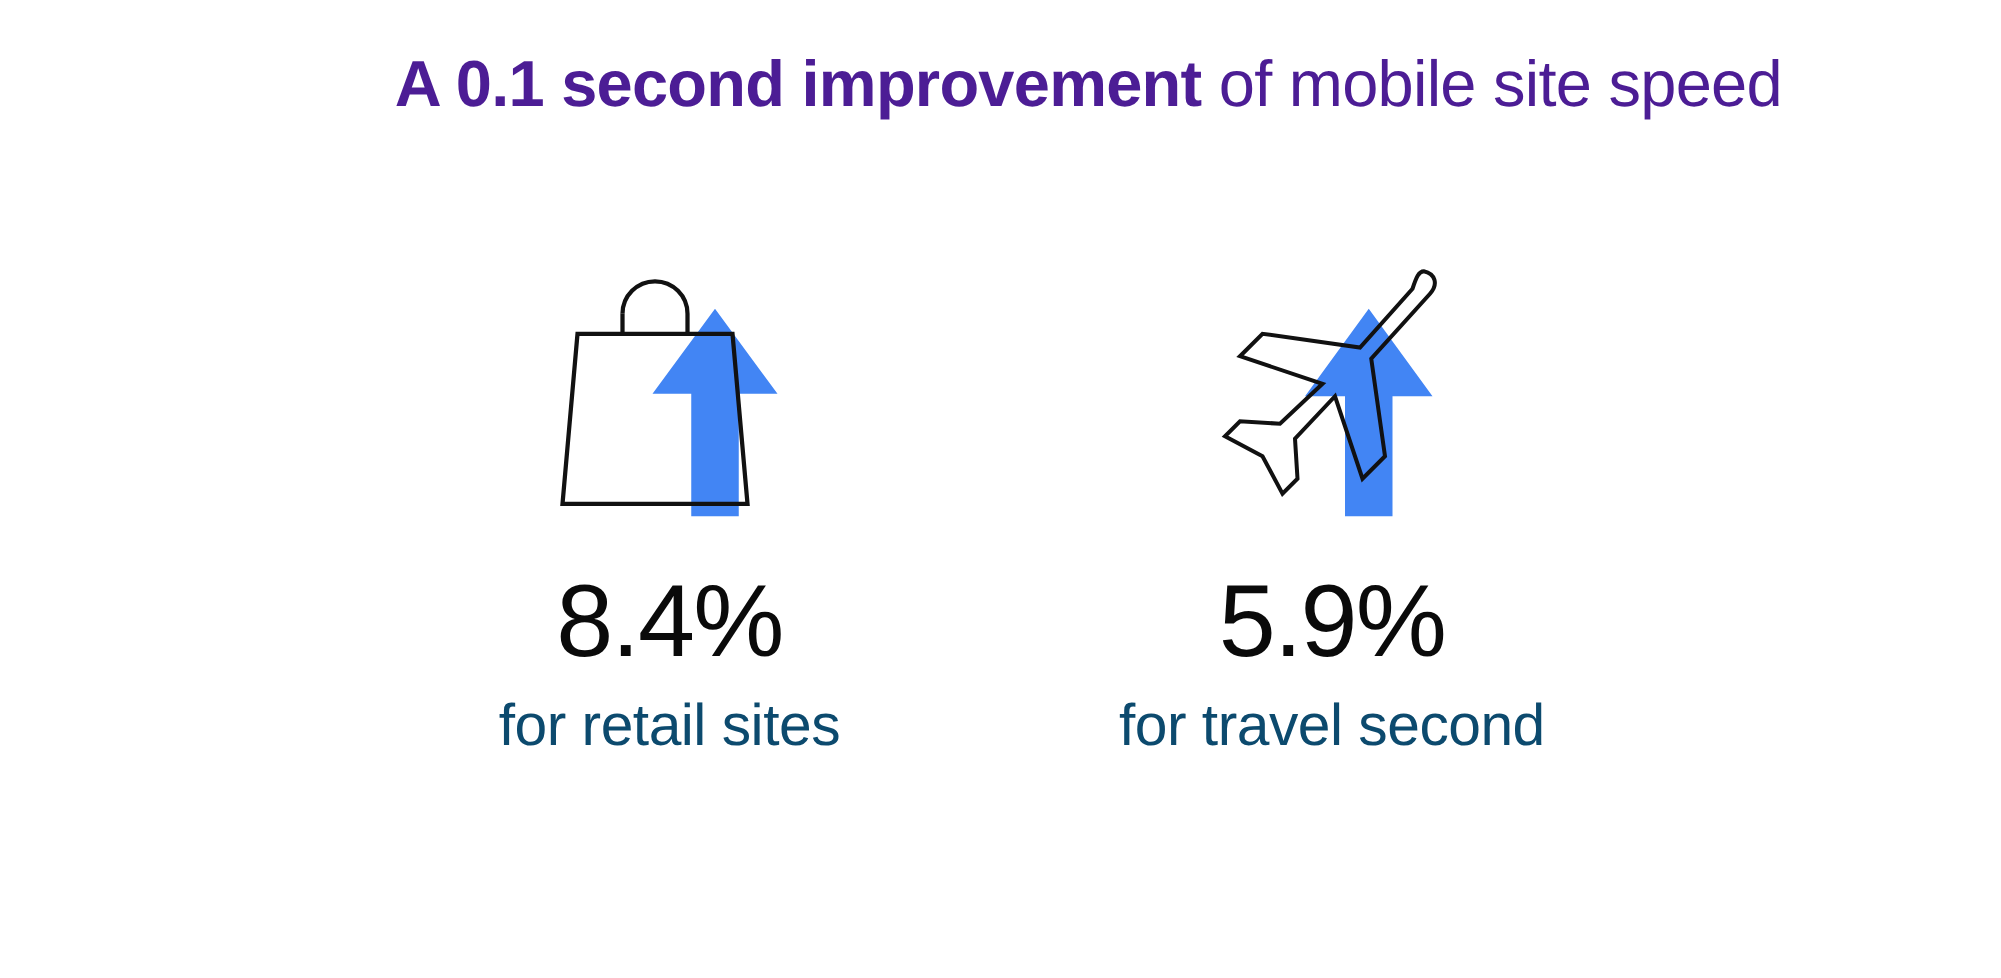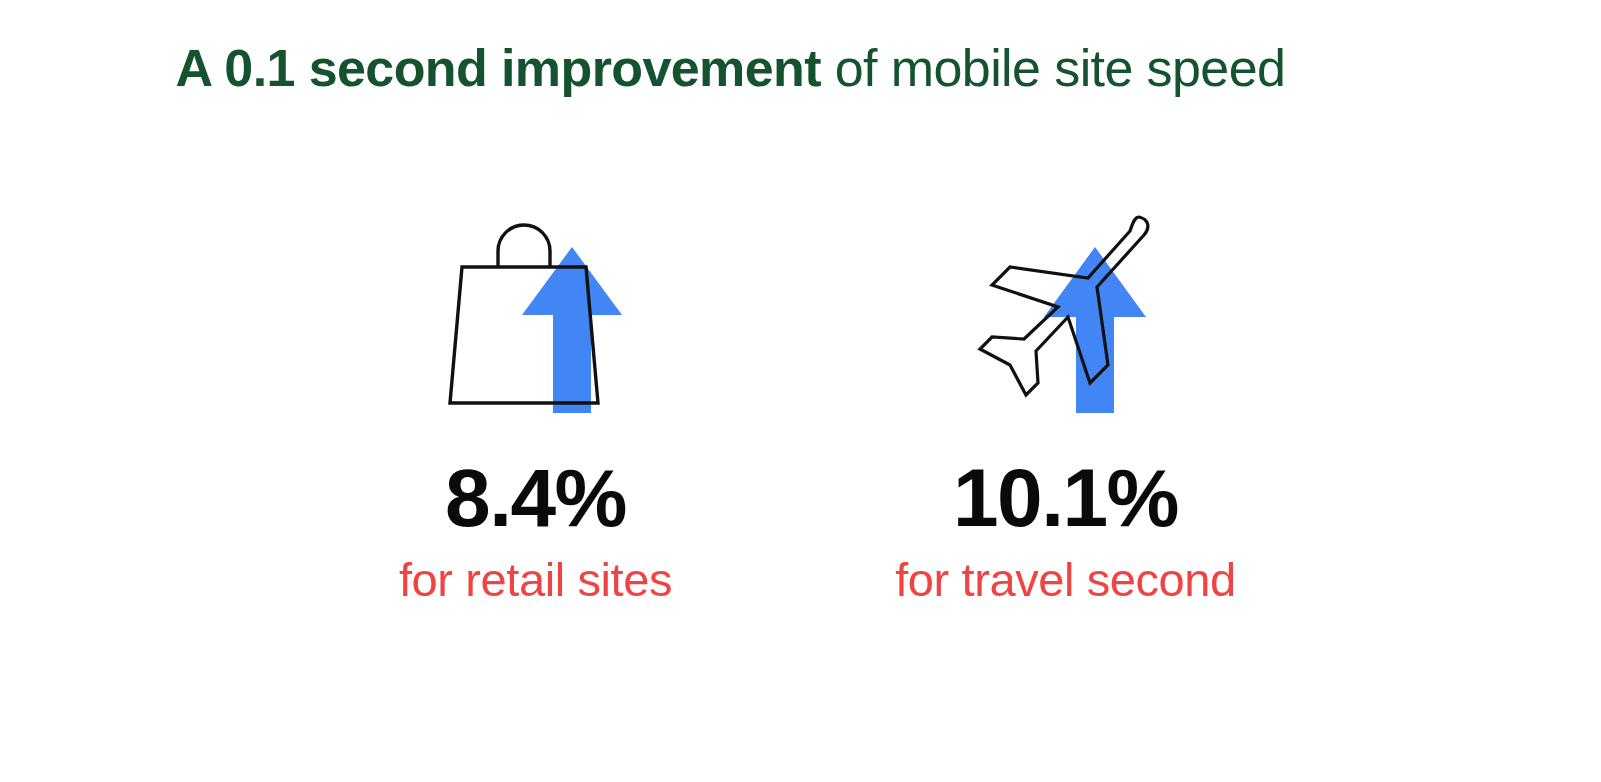--- a/index.html
+++ b/index.html
@@ -22,26 +22,26 @@
     height: 782px;
     background: #ffffff;
     display: flex;
     flex-direction: column;
     align-items: center;
   }
 
   
   .headline {
     width: 1250px;
-    text-align: left;
+    text-align: right;
     font-size: 52px;
     line-height: 66px;
     letter-spacing: -0.6px;
     font-weight: 400;
-    color: #14532d;
+    color: #4c1d95;
   }
   .headline .hl-strong {
     font-weight: 700;
   }
 
   
   .stats-row {
     margin-top: 54px;
     display: flex;
     flex-direction: row;
@@ -64,31 +64,31 @@
   }
   .stat-icon svg {
     display: block;
     overflow: visible;
   }
 
   .stat-value {
     margin-top: 36px;
     font-size: 82px;
     line-height: 84px;
-    font-weight: 700;
+    font-weight: 400;
     letter-spacing: -1.5px;
     color: #0a0a0a;
   }
   .stat-caption {
     margin-top: 12px;
     font-size: 47px;
     line-height: 56px;
     font-weight: 400;
     letter-spacing: -0.4px;
-    color: #ef4444;
+    color: #0c4a6e;
   }
 </style>
 </head>
 <body>
 
 <div class="infographic">
 
   <h1 class="headline">
     <span class="hl-strong">A 0.1 second improvement</span><span> of mobile site speed</span><br>
   </h1>
@@ -157,18 +157,18 @@
                    L66 134
                    L100 102
                    L34 80
                    L52 62
                    L130 73
                    L172 26
                    C175 17 177 12 181 12 Z" fill="none" stroke="#111111" stroke-width="3.2" stroke-linejoin="miter"></path>
         </svg>
       </div>
 
-      <div class="stat-value">10.1%</div>
+      <div class="stat-value">5.9%</div>
       <div class="stat-caption">for travel second</div>
     </div>
 
   </div>
 </div>
 
 </body></html>

